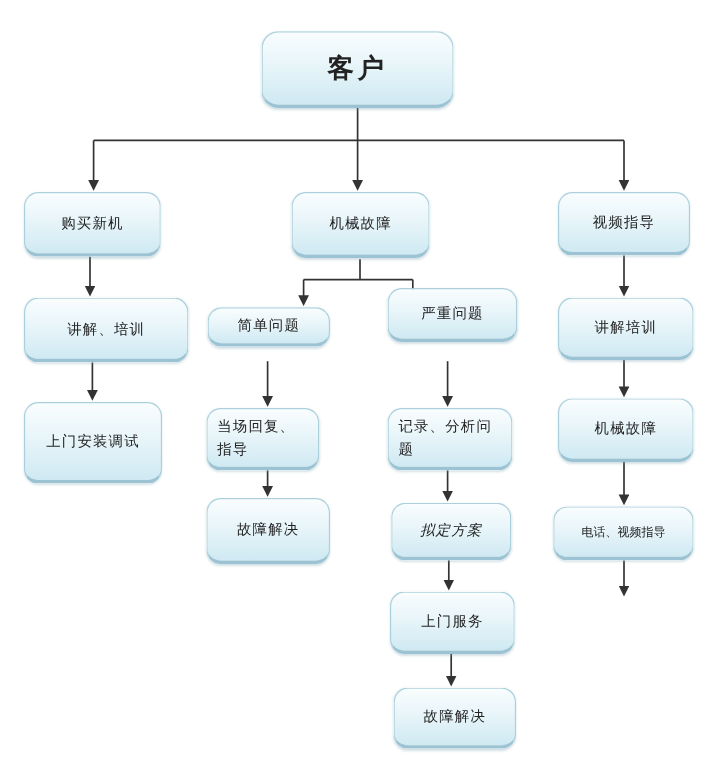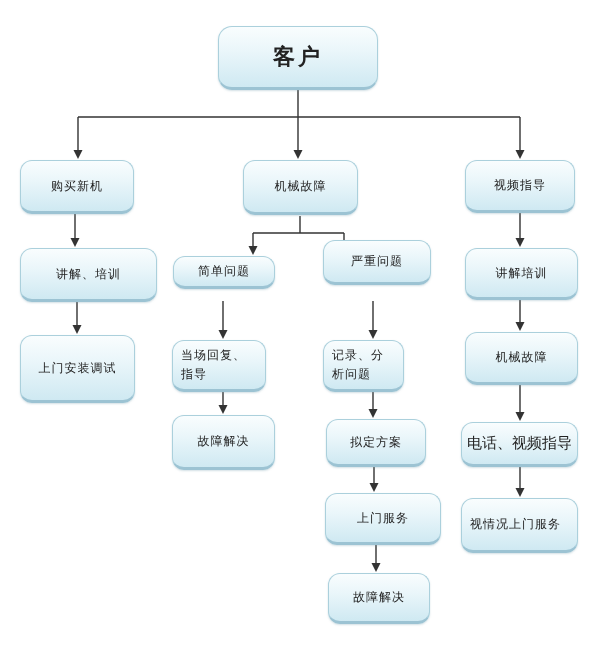--- a/index.html
+++ b/index.html
@@ -32,21 +32,21 @@
   .node.title{
     font-size:22px;font-weight:bold;border-radius:14px;letter-spacing:3px;
   }
   .node.wrap{
     white-space:normal;
     justify-content:flex-start;
     text-align:left;
     padding:2px 8px;
     line-height:1.55;
   }
-  .node.snug{font-size:15px;letter-spacing:0;}
+  .node.snug{font-size:10px;letter-spacing:0;}
 </style>
 </head>
 <body>
 
 <div class="canvas">
 
   <svg class="connectors" width="600" height="645" viewBox="0 0 600 645">
     <defs>
       <marker id="arrow" markerUnits="userSpaceOnUse" markerWidth="10" markerHeight="10" refX="1" refY="4.5" orient="auto">
         <path d="M0,0 L9,4.5 L0,9 z" fill="#333333"></path>
@@ -90,23 +90,22 @@
 
   <div class="node" style="left:20px;top:248px;width:137px;height:54px;">讲解、培训</div>
   <div class="node" style="left:20px;top:335px;width:115px;height:68px;">上门安装调试</div>
 
   <div class="node" style="left:173px;top:256px;width:102px;height:33px;">简单问题</div>
   <div class="node" style="left:323px;top:240px;width:108px;height:45px;text-align:right;">严重问题</div>
 
   <div class="node wrap" style="left:172px;top:340px;width:94px;height:52px;">当场回复、指导</div>
   <div class="node" style="left:172px;top:415px;width:103px;height:55px;">故障解决</div>
 
-  <div class="node wrap" style="left:323px;top:340px;width:81px;height:52px;">记录、分析问题</div>
-  <div class="node" style="left:326px;top:419px;width:100px;height:48px;">拟定方案</div>
-  <div class="node" style="left:325px;top:493px;width:116px;height:52px;">上门服务</div>
+  <div class="node wrap" style="left:323px;top:340px;width:104px;height:52px;">记录、分析问题</div>
+  <div class="node" style="left:326px;top:419px;width:100px;height:48px;font-style:italic;">拟定方案</div>
+  <div class="node" style="left:325px;top:493px;width:104px;height:52px;">上门服务</div>
   <div class="node" style="left:328px;top:573px;width:102px;height:51px;">故障解决</div>
 
   <div class="node" style="left:465px;top:248px;width:113px;height:52px;">讲解培训</div>
   <div class="node" style="left:465px;top:332px;width:113px;height:53px;">机械故障</div>
   <div class="node snug" style="left:461px;top:422px;width:117px;height:45px;">电话、视频指导</div>
-  <div class="node wrap" style="left:461px;top:498px;width:117px;height:55px;">视情况上门服务</div>
 
 </div>
 
 </body></html>

